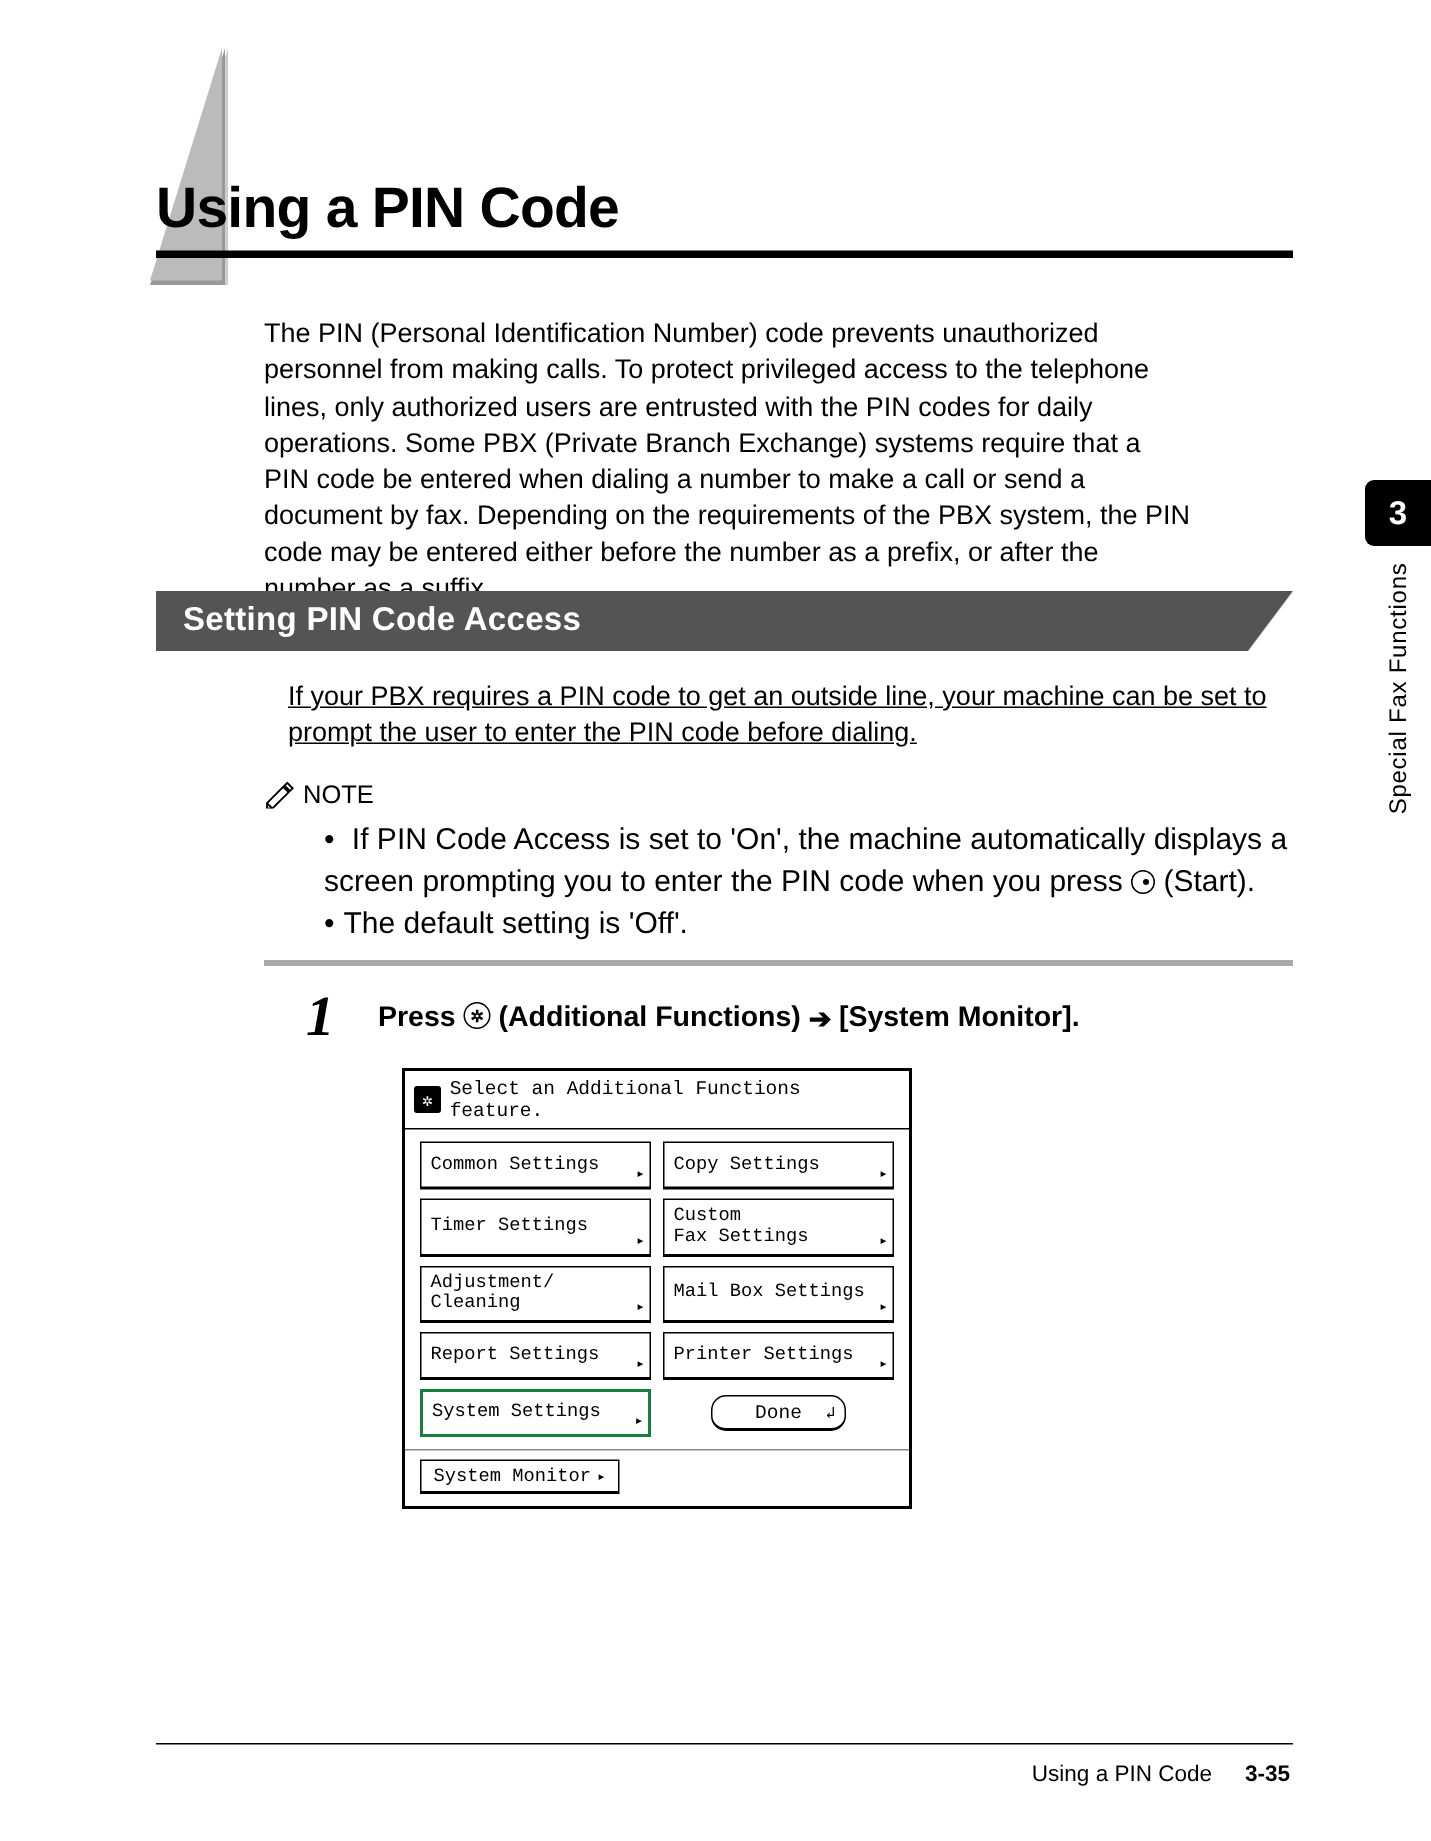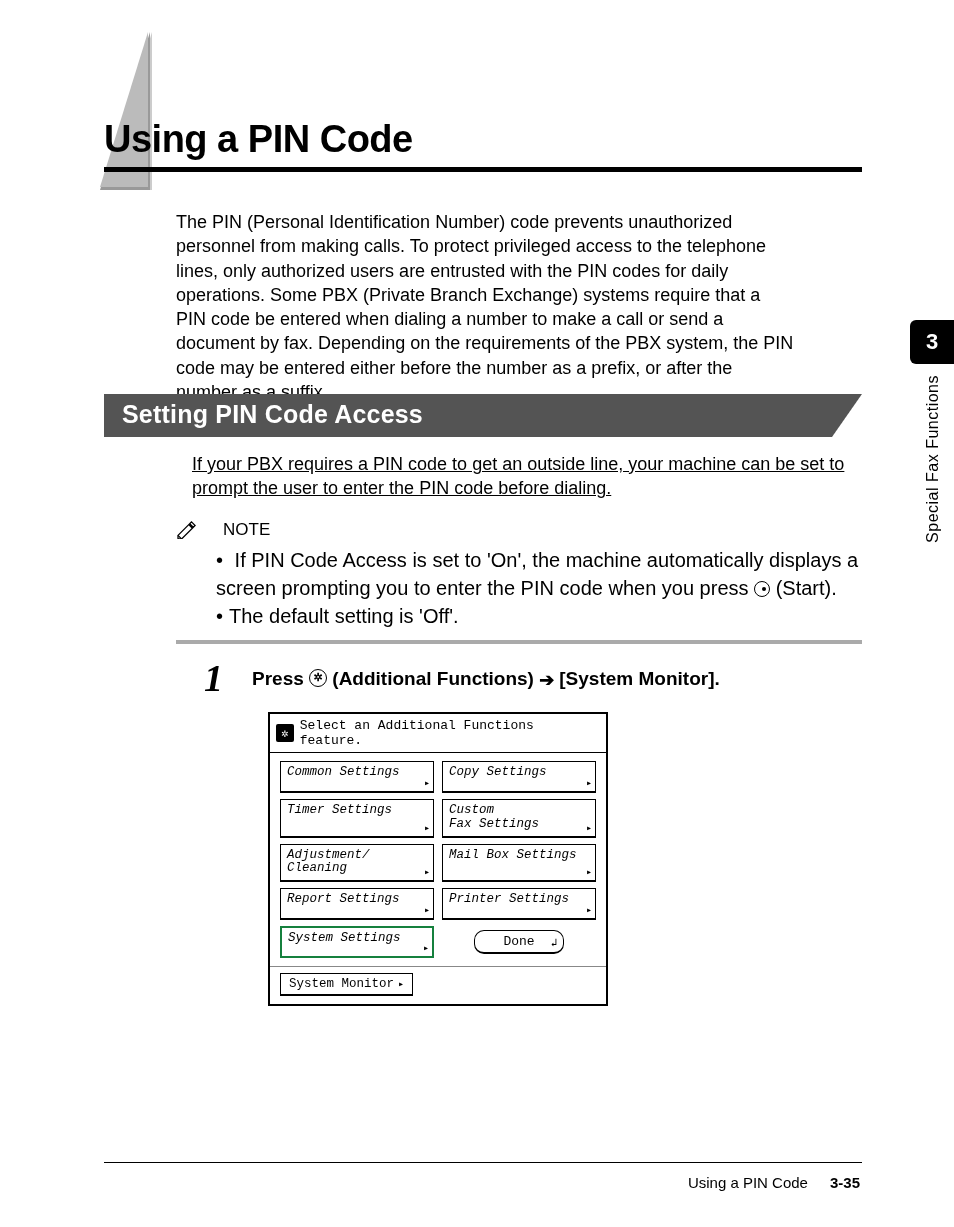--- a/index.html
+++ b/index.html
@@ -86,21 +86,21 @@
   }
   .section-header-wrap {
     position: absolute;
     top: 394px;
     left: 104px;
     width: 758px;
   }
   .section-header {
     background: #545454;
     color: #fff;
-    font-size: 25px;
+    font-size: 22px;
     font-weight: bold;
     padding: 6px 18px 8px 18px;
     position: relative;
     font-family: Arial, sans-serif;
     letter-spacing: 0.2px;
   }
   .section-header::after {
     content: "";
     position: absolute;
     right: 0;
@@ -120,21 +120,21 @@
   }
   .note-block {
     position: absolute;
     top: 520px;
     left: 176px;
     width: 686px;
   }
   .note-header {
     display: flex;
     align-items: center;
-    gap: 25px;
+    gap: 4px;
     font-size: 17px;
     margin-bottom: 6px;
   }
   .note-icon {
     width: 22px;
     height: 18px;
   }
   .note-list {
     list-style: none;
     padding-left: 40px;
@@ -244,26 +244,26 @@
     display: grid;
     grid-template-columns: 1fr 1fr;
     gap: 6px 8px;
     padding: 8px 10px;
   }
   .screen-btn {
     border: 1px solid #000;
     padding: 4px 6px;
     min-height: 32px;
     display: flex;
+    align-items: center;
     position: relative;
     background: #fff;
     border-bottom: 2px solid #000;
     font-size: 12.5px;
     line-height: 1.1;
-    font-style: italic;
   }
   .screen-btn.selected {
     border: 2px solid #15803d;
   }
   .screen-btn .chev {
     position: absolute;
     right: 3px;
     bottom: 2px;
     font-size: 10px;
   }

